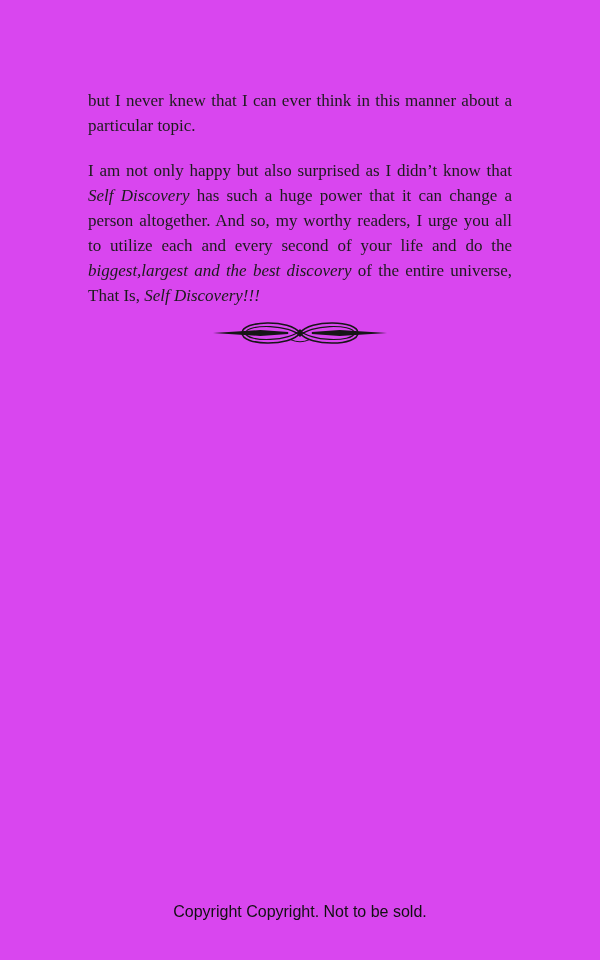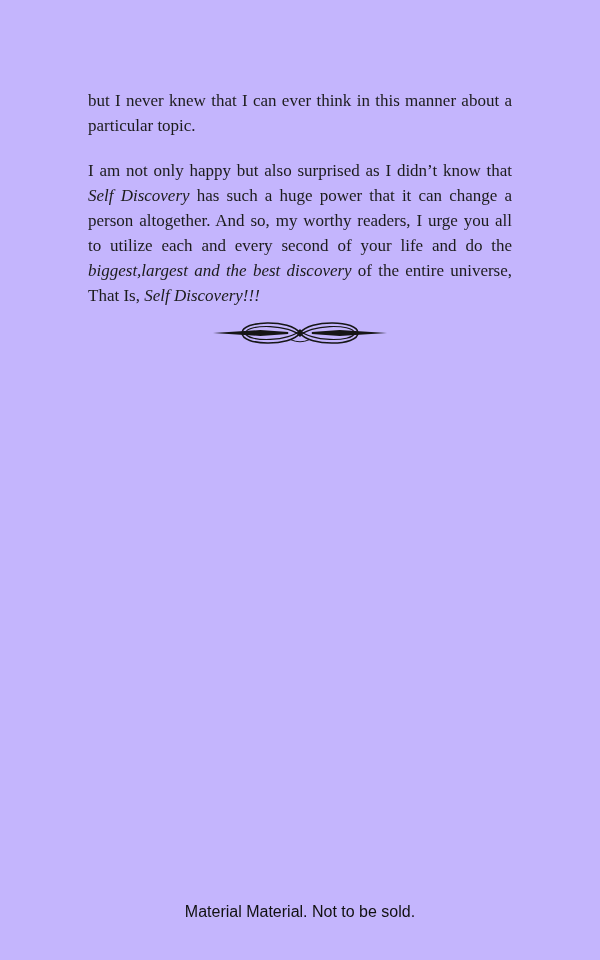--- a/index.html
+++ b/index.html
@@ -10,21 +10,21 @@
     width: 600px;
     height: 960px;
     background: #ffffff;
     position: relative;
     overflow: hidden;
     font-family: "Liberation Serif", serif;
   }
   .page {
     position: absolute;
     inset: 0;
-    background: #c4b5fd;
+    background: #d946ef;
   }
   .text-block {
     position: absolute;
     left: 88px;
     top: 88px;
     width: 424px;
     color: #1c1c1c;
     font-size: 17px;
     line-height: 25px;
   }
@@ -82,15 +82,15 @@
       <path d="M164,32 C146,6 56,8 56,32 C56,56 146,58 164,32 C182,6 272,8 272,32 C272,56 182,58 164,32 Z" fill="none" stroke="#161616" stroke-width="3" stroke-linecap="round"></path>
 
       <path d="M164,26 C148,48 66,50 62,32 C66,14 148,16 164,38 C180,16 262,14 266,32 C262,50 180,48 164,26" fill="none" stroke="#161616" stroke-width="2.2" stroke-linecap="round"></path>
 
       <path d="M148,45 Q164,52 180,45" fill="none" stroke="#161616" stroke-width="1.8" stroke-linecap="round"></path>
 
       <circle cx="164" cy="32" r="4" fill="#161616"></circle>
     </svg>
   </div>
 
-  <div class="footer">Material Material. Not to be sold.</div>
+  <div class="footer">Copyright Copyright. Not to be sold.</div>
 
 </div>
 
 </body></html>

